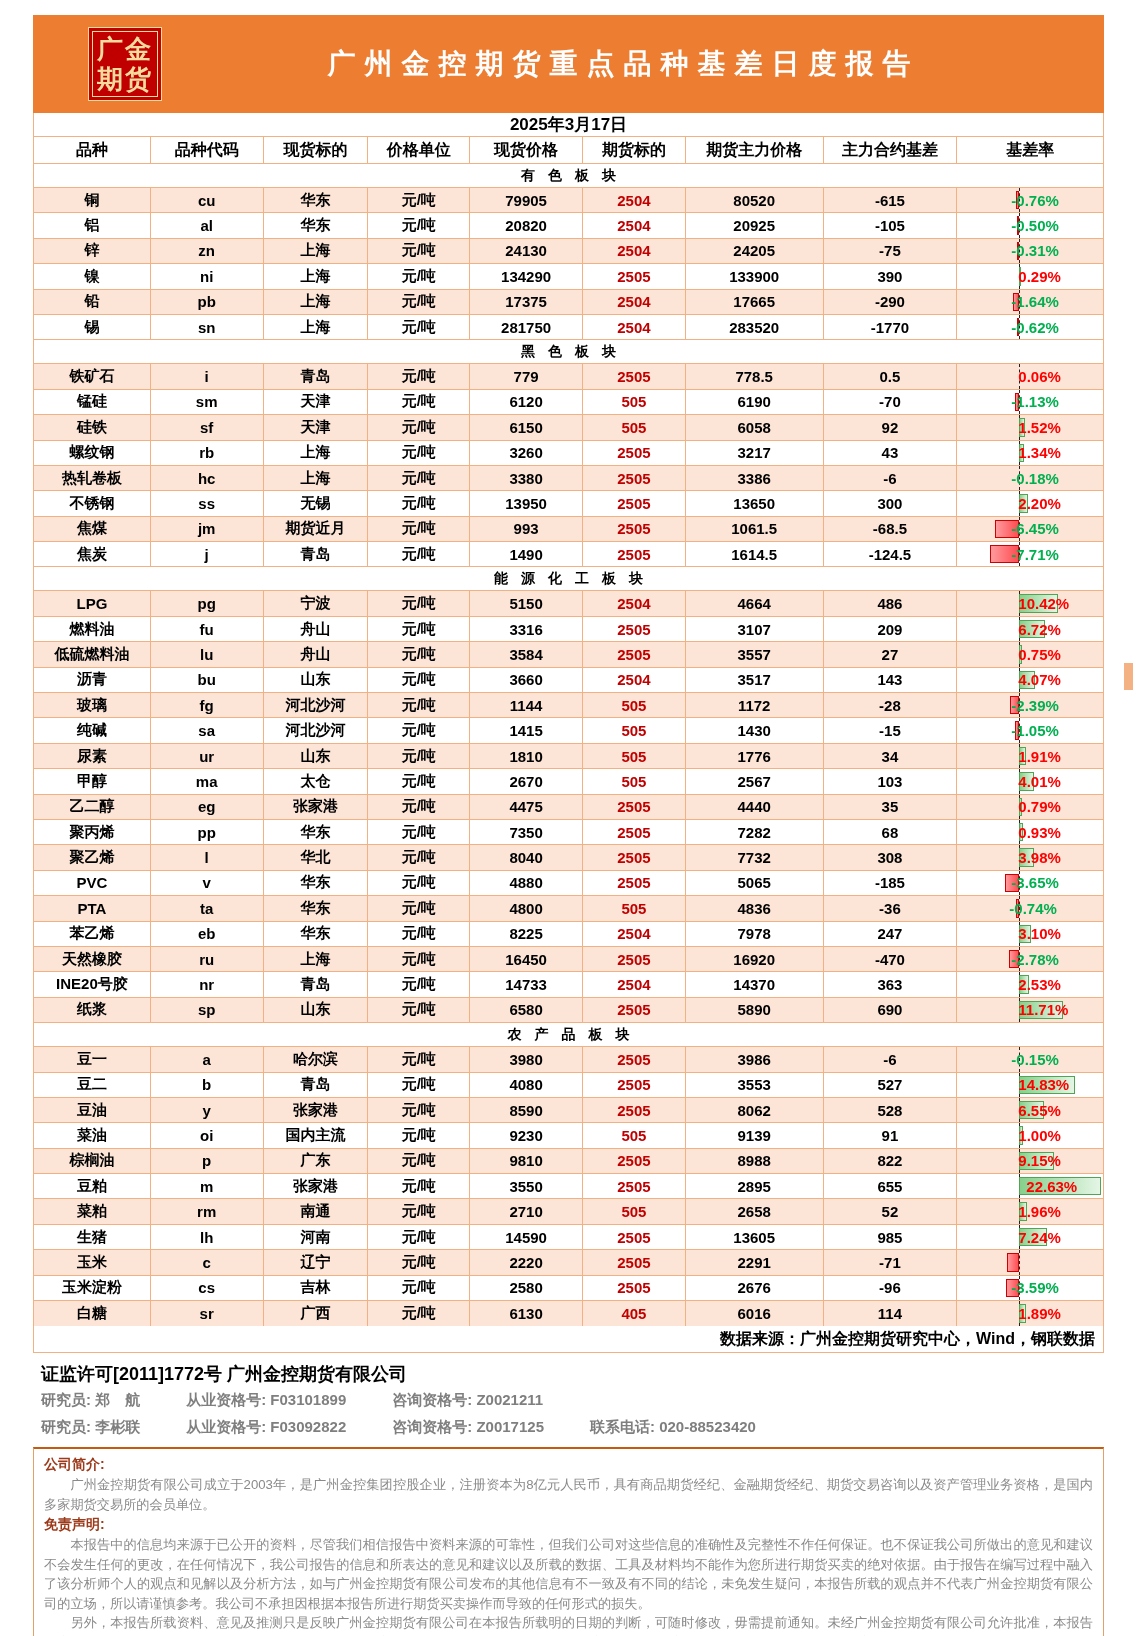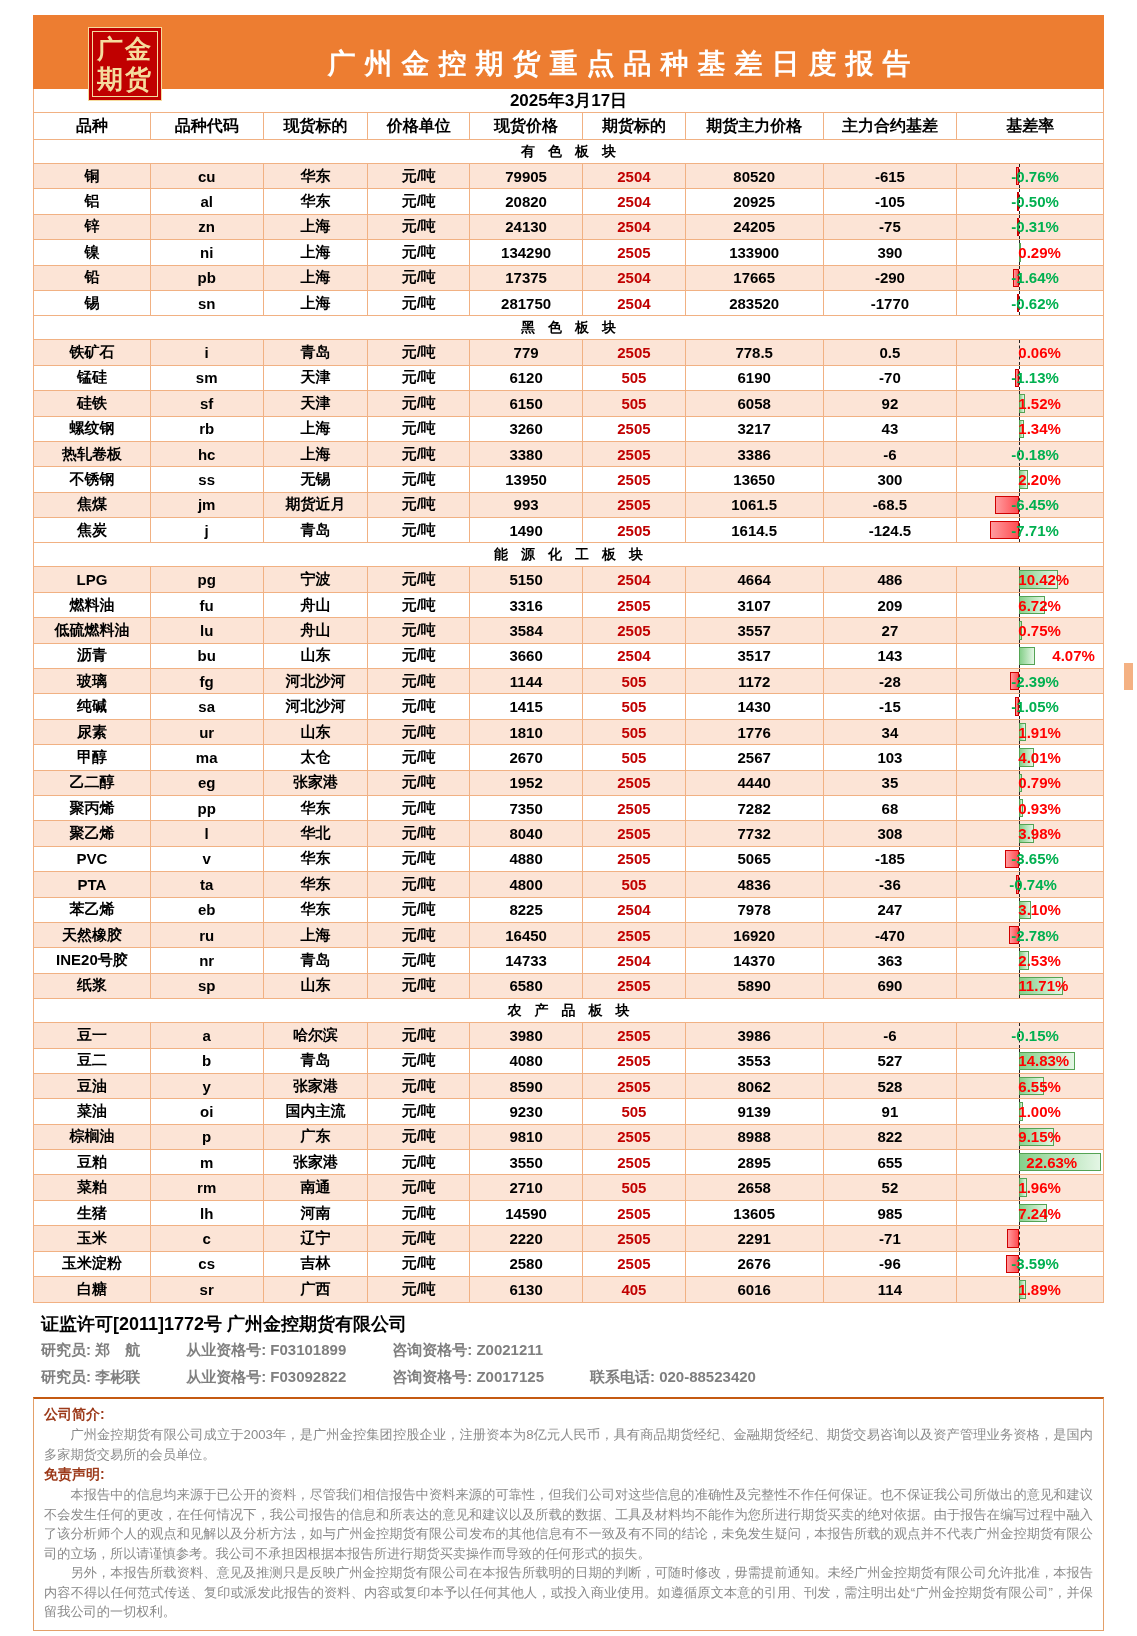--- a/index.html
+++ b/index.html
@@ -15,21 +15,21 @@
     --maroon:#9C3A1A;
   }
   *{margin:0;padding:0;box-sizing:border-box;}
   html,body{background:#fff;}
   body{
     width:1137px;height:1636px;position:relative;overflow:hidden;
     font-family:"Liberation Sans","DejaVu Sans",sans-serif;color:#000;
   }
   .content{position:absolute;left:33px;top:15px;width:1071px;}
   
-  .band{height:74px;background:var(--orange);position:relative;text-decoration:underline;}
+  .band{height:98px;background:var(--orange);position:relative;text-decoration:underline;}
   .logo{
     position:absolute;left:55px;top:12px;width:74px;height:74px;
     background:var(--logo-red);border:1px solid var(--logo-gold);
     box-shadow:inset 0 0 0 3px var(--logo-red), inset 0 0 0 4px var(--logo-gold);
     display:flex;flex-direction:column;align-items:center;justify-content:center;
     color:var(--logo-gold);font-weight:bold;font-size:26px;line-height:30px;letter-spacing:2px;
   }
   .band-title{
     position:absolute;left:150px;right:40px;top:0;height:98px;
     display:flex;align-items:center;justify-content:center;
@@ -373,21 +373,21 @@
           <div class="cell c2">bu</div>
           <div class="cell c3">山东</div>
           <div class="cell c4">元/吨</div>
           <div class="cell c5">3660</div>
           <div class="cell c6 red">2504</div>
           <div class="cell c7">3517</div>
           <div class="cell c8">143</div>
           <div class="cell c9 rate-cell">
             <div class="axis"></div>
             <div class="bar pos" style="width: 15.3032px; left: 62px;"></div>
-            <div class="rate-text pos" style="left: 61px; margin-left: 34px;">4.07%</div>
+            <div class="rate-text pos" style="left: 61px;">4.07%</div>
           </div>
         </div>
         <div class="row data-row odd">
           <div class="cell c1">玻璃</div>
           <div class="cell c2">fg</div>
           <div class="cell c3">河北沙河</div>
           <div class="cell c4">元/吨</div>
           <div class="cell c5">1144</div>
           <div class="cell c6 red">505</div>
           <div class="cell c7">1172</div>
@@ -441,21 +441,21 @@
             <div class="axis"></div>
             <div class="bar pos" style="width: 15.0776px; left: 62px;"></div>
             <div class="rate-text pos" style="left: 61px;">4.01%</div>
           </div>
         </div>
         <div class="row data-row odd">
           <div class="cell c1">乙二醇</div>
           <div class="cell c2">eg</div>
           <div class="cell c3">张家港</div>
           <div class="cell c4">元/吨</div>
-          <div class="cell c5">1952</div>
+          <div class="cell c5">4475</div>
           <div class="cell c6 red">2505</div>
           <div class="cell c7">4440</div>
           <div class="cell c8">35</div>
           <div class="cell c9 rate-cell">
             <div class="axis"></div>
             <div class="bar pos" style="width: 2.9704px; left: 62px;"></div>
             <div class="rate-text pos" style="left: 61px;">0.79%</div>
           </div>
         </div>
         <div class="row data-row even">
@@ -739,20 +739,23 @@
           <div class="cell c6 red">405</div>
           <div class="cell c7">6016</div>
           <div class="cell c8">114</div>
           <div class="cell c9 rate-cell">
             <div class="axis"></div>
             <div class="bar pos" style="width: 7.1064px; left: 62px;"></div>
             <div class="rate-text pos" style="left: 61px;">1.89%</div>
           </div>
         </div>
       </div>
+    <div class="row source-row">
+      <div class="cell source-cell">数据来源：广州金控期货研究中心，Wind，钢联数据</div>
+    </div>
   </div>
 
   <div class="license">证监许可[2011]1772号 广州金控期货有限公司</div>
 
   <div class="researcher">
     <span>研究员: 郑　航</span>
     <span>从业资格号: F03101899</span>
     <span>咨询资格号: Z0021211</span>
   </div>
   <div class="researcher">

